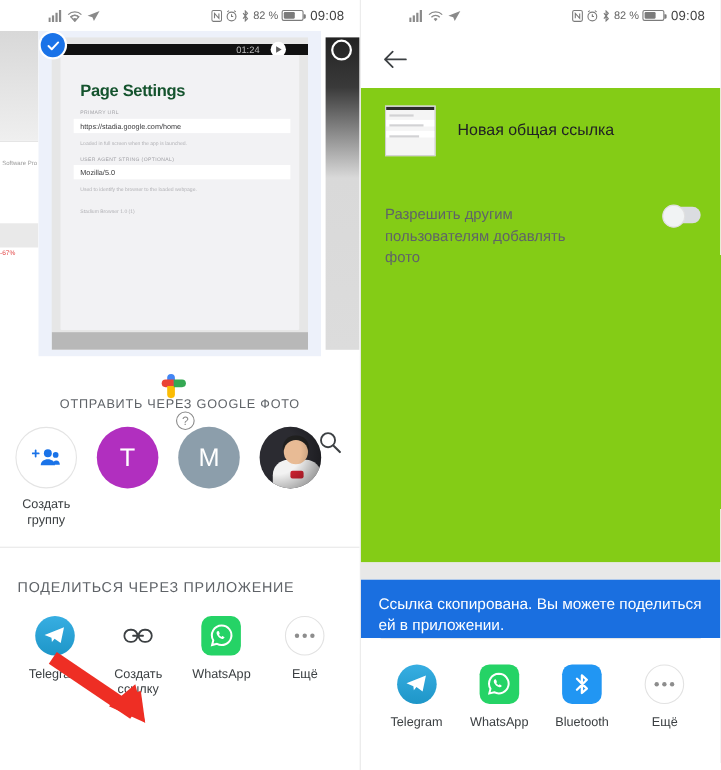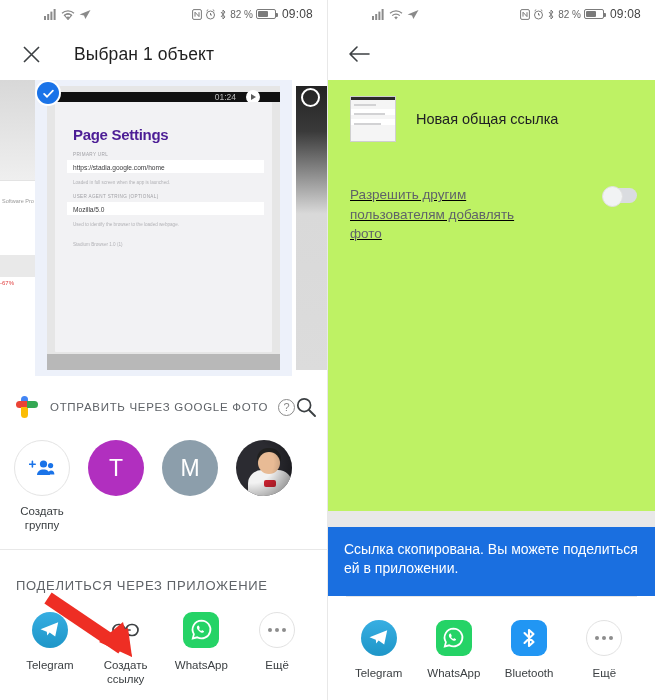--- a/index.html
+++ b/index.html
@@ -64,21 +64,21 @@
   .shot-playbtn{
     position:absolute;top:4px;right:20px;width:14px;height:14px;border-radius:50%;
     background:#fff;display:flex;align-items:center;justify-content:center;
   }
   .shot-playbtn::after{content:"";border-left:5px solid #5b5b5b;border-top:3.2px solid transparent;border-bottom:3.2px solid transparent;margin-left:1.5px;}
   .shot-done{position:absolute;top:18px;right:18px;font-size:7.5px;color:#2f7fe0;font-weight:bold;}
   .shot-page{
     position:absolute;top:16px;left:8px;right:8px;bottom:18px;background:#f2f2f4;
     border-radius:1px;
   }
-  .shot-h1{position:absolute;top:24px;left:18px;font-size:15px;font-weight:bold;color:#4c1d95;letter-spacing:-.3px;}
+  .shot-h1{position:absolute;top:24px;left:18px;font-size:15px;font-weight:bold;color:#14532d;letter-spacing:-.3px;}
   .lbl{position:absolute;left:18px;font-size:4.6px;color:#a0a0a5;letter-spacing:.35px;text-transform:uppercase;white-space:nowrap;}
   .fld{position:absolute;left:12px;right:8px;height:13px;background:#fff;}
   .fldtxt{position:absolute;left:18px;font-size:6.6px;color:#3a3a3c;}
   .hint{position:absolute;left:18px;font-size:4.6px;color:#b2b2b6;white-space:nowrap;}
   .shot-footer{position:absolute;left:0;right:0;bottom:0;height:16px;background:#b8b8b8;}
 
   .badge-check{
     position:absolute;top:2px;left:2px;width:22px;height:22px;border-radius:50%;
     background:#1a73e8;display:flex;align-items:center;justify-content:center;
     box-shadow:0 0 0 2px #fff;
@@ -90,21 +90,21 @@
   }
   .tsr-inner{position:absolute;top:6px;bottom:6px;left:4px;width:70px;
     background:linear-gradient(180deg,#232323 0%,#3a3a3a 16%,#d9d9d9 45%,#dcdcdc 100%);}
   .circle-unsel{
     position:absolute;top:8px;left:9px;width:19px;height:19px;border-radius:50%;
     border:2px solid #ffffff;
   }
 
   
   .photos-sec { padding: 16px 0 10px 0; background:#fff; }
-  .sec-head { display:flex;align-items:center;padding:0 16px 0 16px;height:30px; }
+  .sec-head { display:flex;align-items:center;padding:0 16px 0 16px;height:30px;flex-direction:column; }
   .gp-logo{width:22px;height:22px;position:relative;flex:0 0 22px;margin-right:12px;}
   .gp-logo span{position:absolute;width:10px;height:10px;}
   .sec-title{font-size:11.5px;letter-spacing:.7px;color:#5f6368;text-transform:uppercase;white-space:nowrap;}
   .help-ico{width:17px;height:17px;border-radius:50%;border:1.4px solid #8a8a8a;color:#8a8a8a;
     font-size:11px;display:flex;align-items:center;justify-content:center;margin-left:10px;flex:0 0 17px;}
   .search-ico{margin-left:auto;width:22px;height:22px;}
   .avatars{display:flex;align-items:flex-start;padding:18px 14px 4px 14px;gap:18px;}
   .av-cell{width:56px;display:flex;flex-direction:column;align-items:center;}
   .av{width:56px;height:56px;border-radius:50%;display:flex;align-items:center;justify-content:center;
     font-size:23px;color:#fff;overflow:hidden;position:relative;}
@@ -131,35 +131,35 @@
   .wa{width:36px;height:36px;border-radius:9px;background:#25d366;display:flex;align-items:center;justify-content:center;}
   .bt{width:36px;height:36px;border-radius:9px;background:#2196f3;display:flex;align-items:center;justify-content:center;}
   .more{width:36px;height:36px;border-radius:50%;border:1px solid #e2e2e2;background:#fff;
         display:flex;align-items:center;justify-content:center;gap:3px;}
   .more i{width:4px;height:4px;border-radius:50%;background:#8d8d8d;display:block;}
   .link-ico{width:34px;height:34px;display:flex;align-items:center;justify-content:center;}
 
   .arrow-overlay{position:absolute;left:0;top:0;width:327px;height:700px;pointer-events:none;}
 
   
-  .r-body{background:#bef264;height:431px;position:relative;}
+  .r-body{background:#84cc16;height:431px;position:relative;}
   .r-link-row{display:flex;align-items:center;padding:0 22px;position:absolute;top:16px;left:0;right:0;}
   .r-thumb{width:46px;height:46px;background:#f5f5f5;border:1px solid #cfcfcf;position:relative;overflow:hidden;flex:0 0 46px;}
   .r-thumb .tline{position:absolute;left:3px;right:3px;height:2px;background:#d2d2d4;}
   .r-thumb .tdark{position:absolute;left:0;right:0;top:0;height:3px;background:#2b2b2b;}
   .r-thumb .tband{position:absolute;left:0;right:0;height:6px;background:#fff;}
   .r-link-title{margin-left:20px;font-size:14.5px;color:#202124;}
-  .r-toggle-row{position:absolute;top:105px;left:22px;right:18px;display:flex;align-items:flex-start;text-decoration:underline;}
+  .r-toggle-row{position:absolute;top:105px;left:22px;right:18px;display:flex;align-items:flex-start;}
   .r-toggle-label{font-size:13.5px;color:#5f6368;line-height:1.45;max-width:175px;}
   .toggle{margin-left:auto;width:34px;height:15px;border-radius:8px;background:#dadce0;position:relative;flex:0 0 34px;margin-top:3px;}
   .toggle::after{content:"";position:absolute;width:19px;height:19px;border-radius:50%;background:#f1f3f4;
     border:1px solid #e0e0e0;top:-2.5px;left:-1px;}
 
   .gap{height:16px;background:#e8e8e8;}
-  .toast{background:#1a6fe0;padding:13px 16px 17px 16px;}
+  .toast{background:#1a6fe0;padding:13px 16px 1px 16px;}
   .toast-text{color:#fff;font-size:14px;line-height:1.38;}
   .r-apps{background:#fff;padding:0 16px 8px 16px;}
   .r-hr{height:1px;background:#e6e6e6;margin:0 2px;}
   .r-apps-row{display:flex;gap:6px;padding-top:22px;}
 </style>
 </head>
 <body>
 
 <div class="screens">
 
@@ -210,28 +210,20 @@
             </svg>
         </span>
         <span class="pct">82 %</span>
         <span class="batt">
             <i></i>
           </span>
         <span class="sb-time">09:08</span>
       </div>
     </div>
 
-    <div class="appbar">
-      <div class="iconbtn">
-        <svg width="19" height="19" viewBox="0 0 19 19">
-            <path d="M2 2 L17 17 M17 2 L2 17" stroke="#3c4043" stroke-width="1.6" fill="none"></path>
-          </svg>
-      </div>
-      <div class="title">Выбран 1 объект</div>
-    </div>
 
     <div class="preview-strip">
       <div class="thumb-side-left">
         <div class="tsl-inner">
           <div class="tsl-top"></div>
           <div class="tsl-body"></div>
           <div class="tsl-txt" style="top:118px;">Software Pro</div>
           <div class="tsl-bar" style="top:175px;"></div>
           <div class="tsl-red" style="top:200px;">-67%</div>
         </div>

